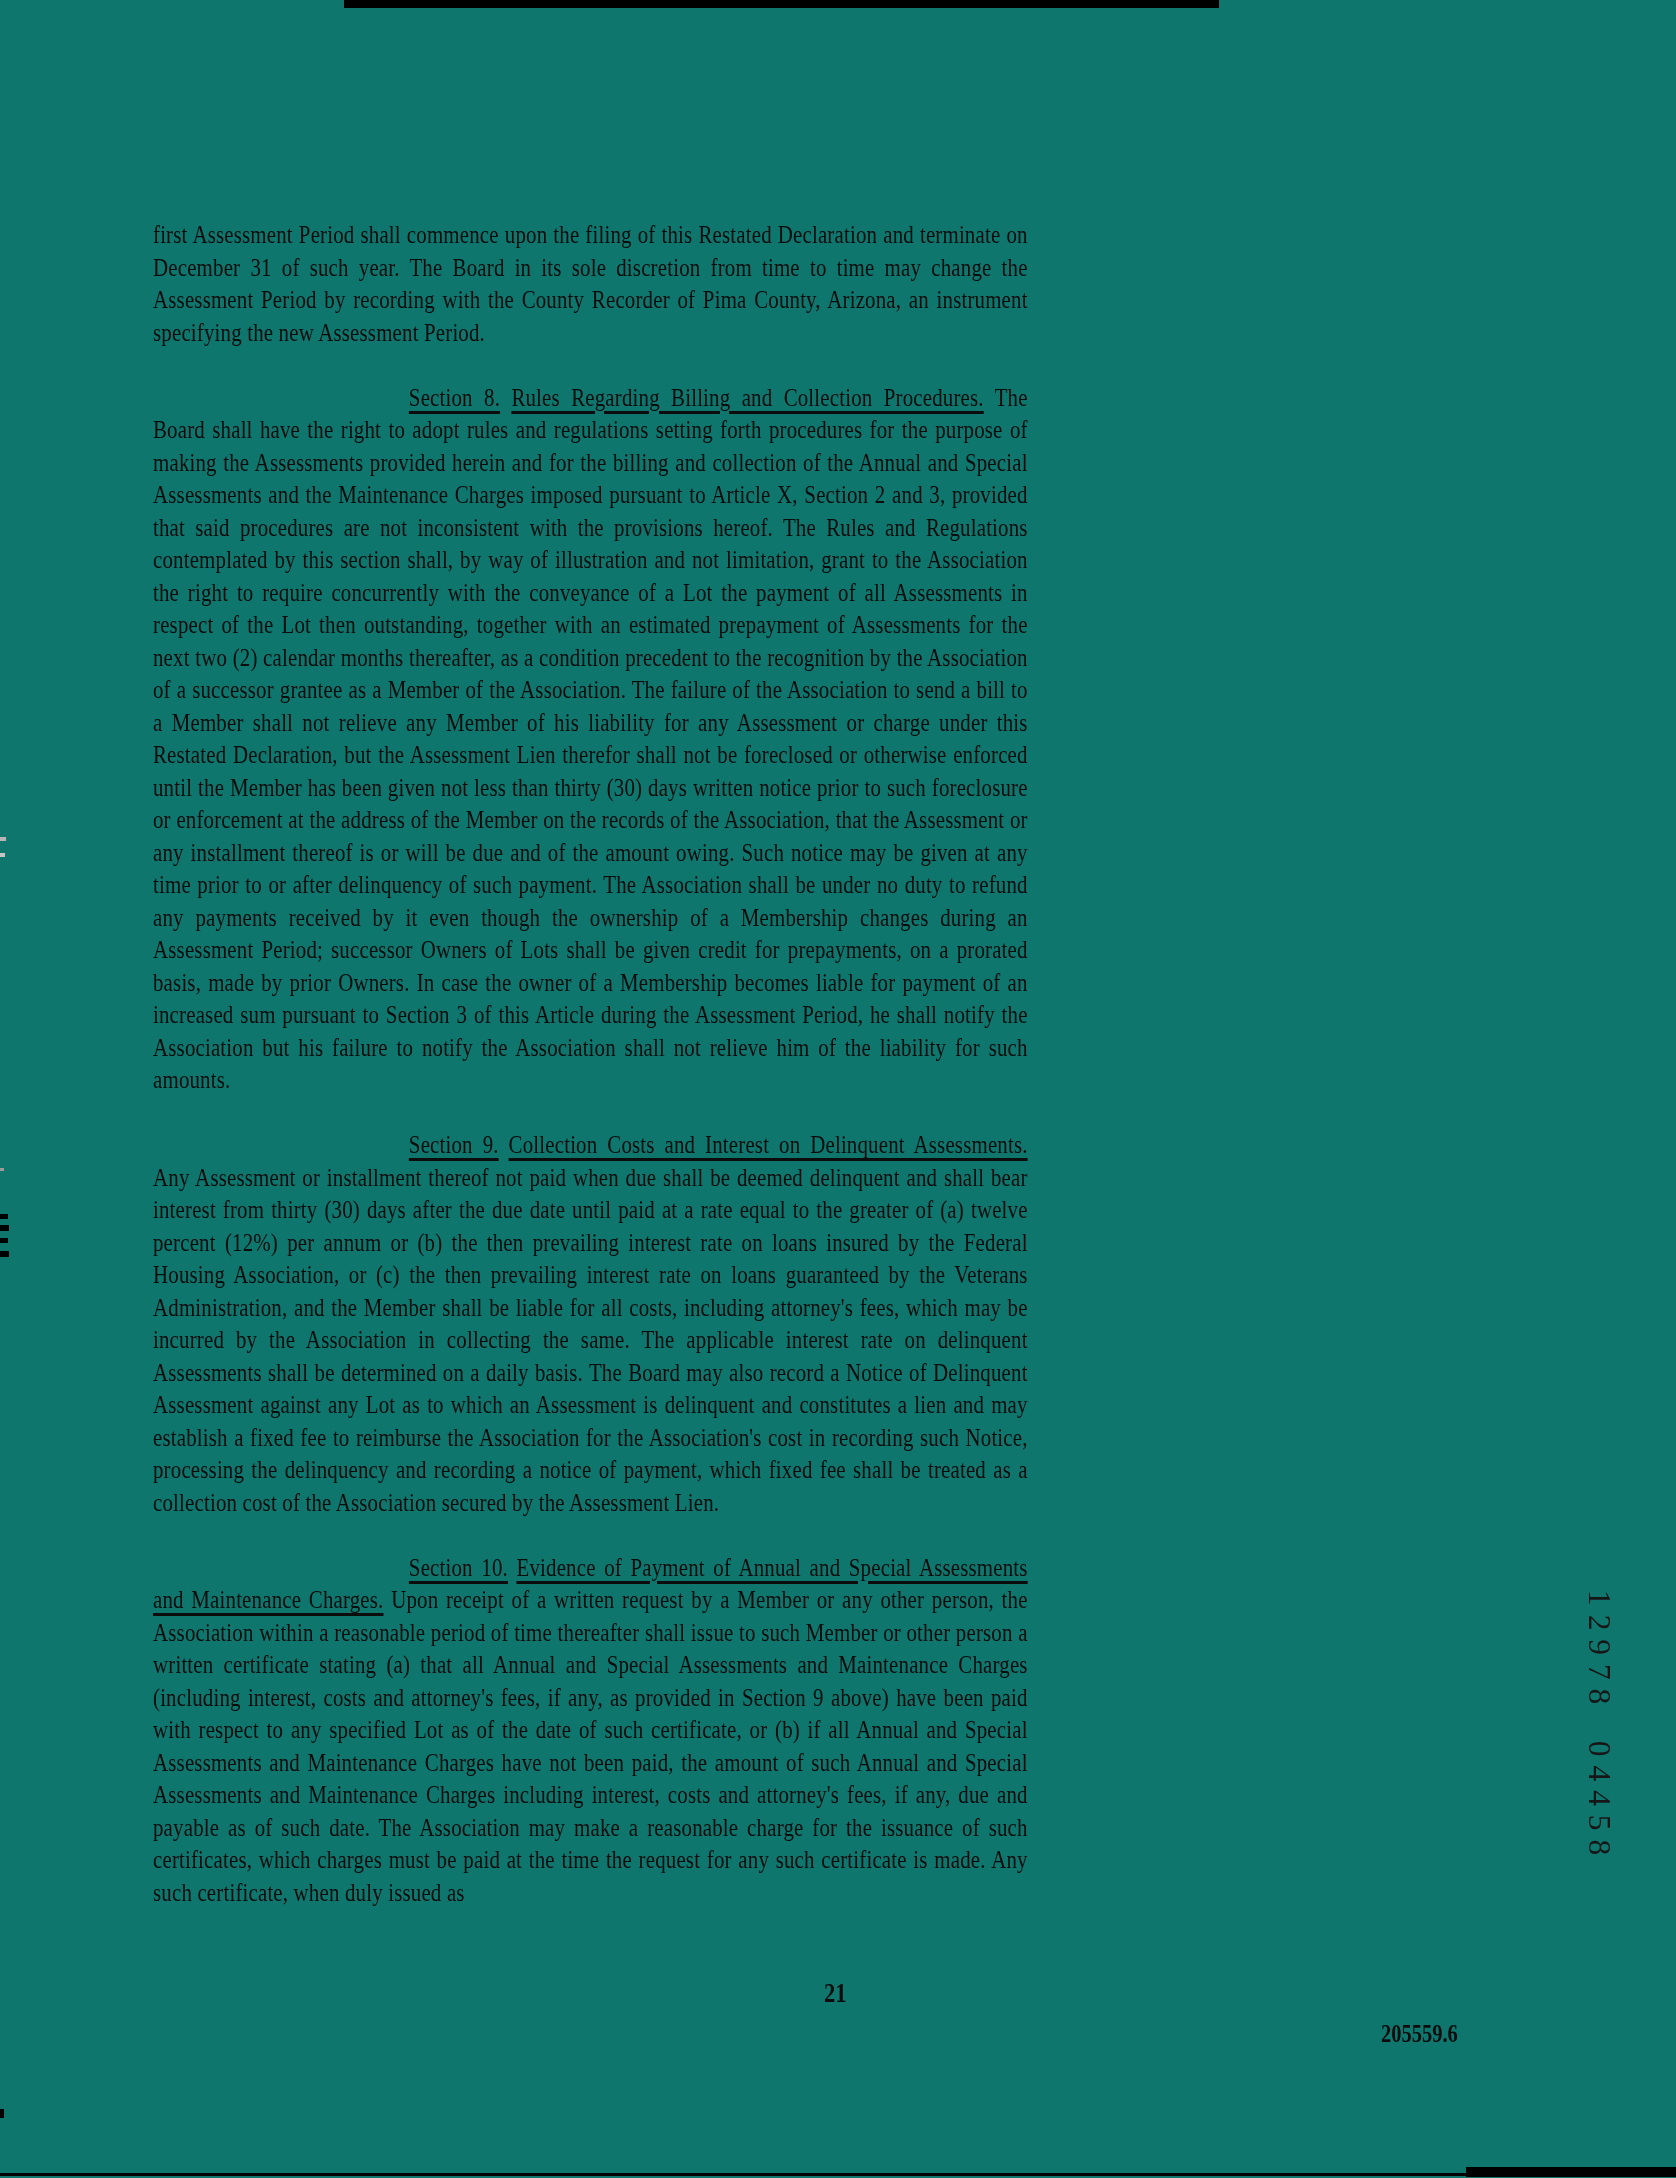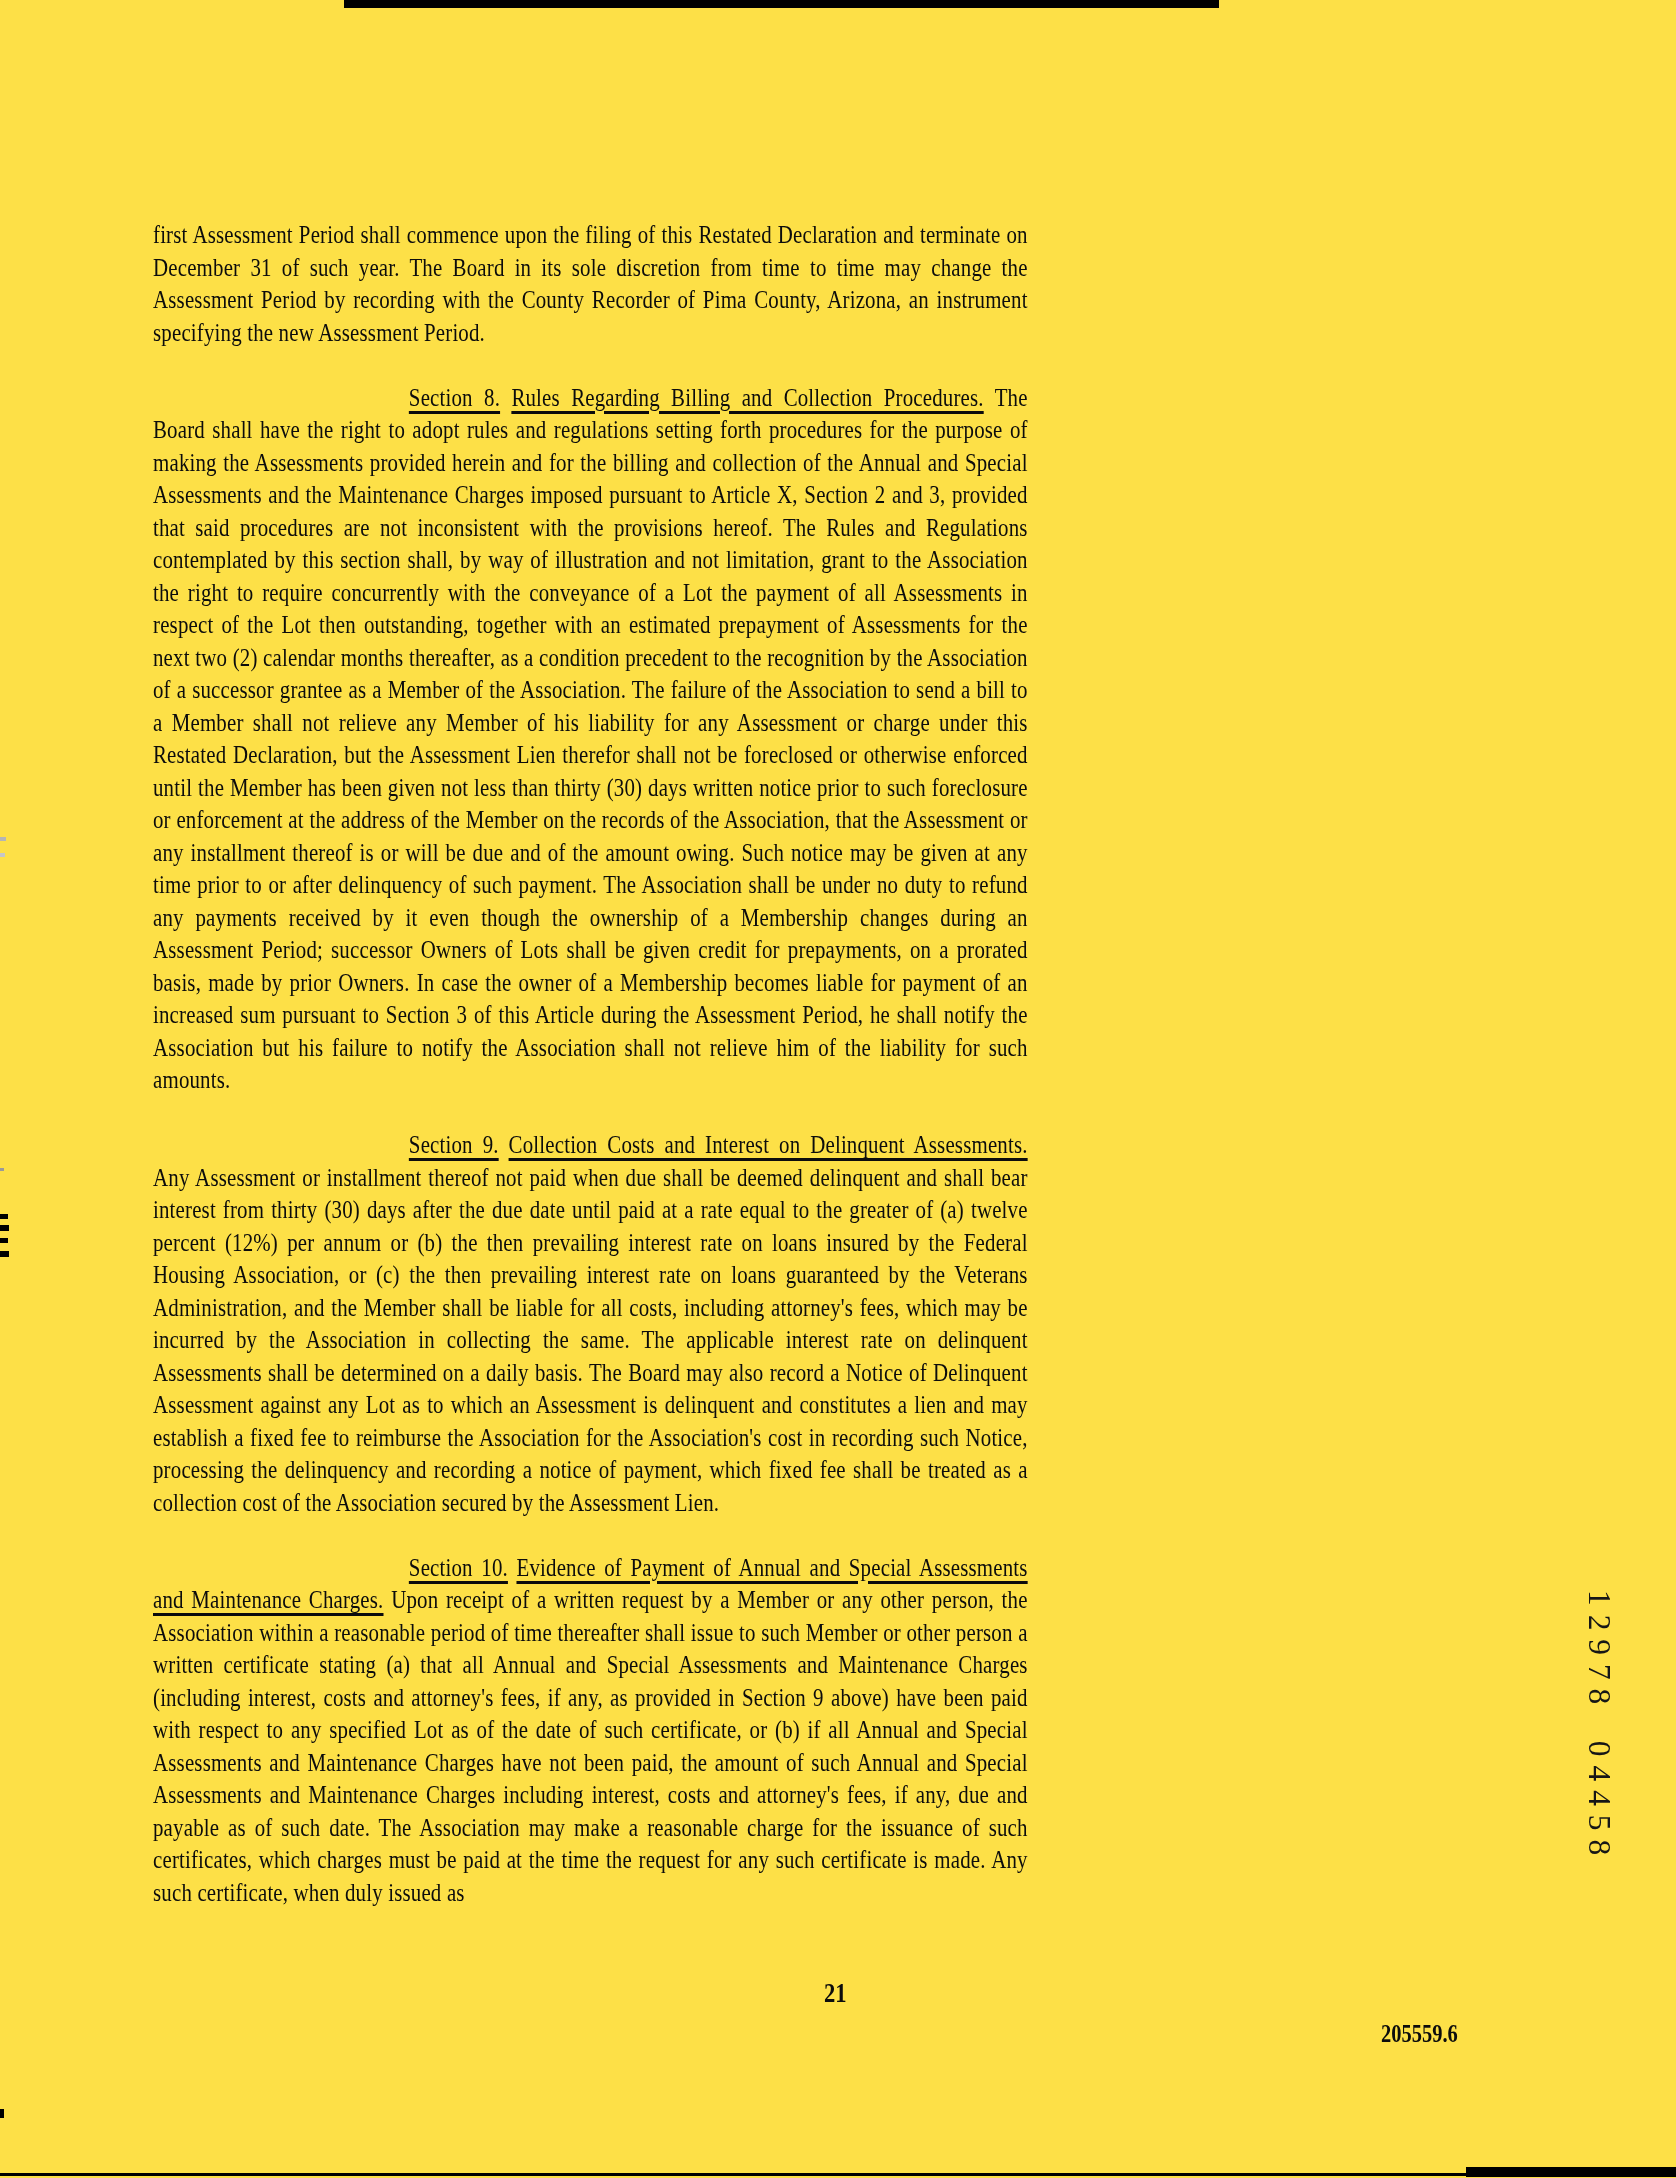--- a/index.html
+++ b/index.html
@@ -3,21 +3,21 @@
 <meta charset="utf-8">
 <style>
   html, body { margin: 0; padding: 0; }
   body {
     width: 1677px; height: 2179px;
     background: #ffffff;
     position: relative;
     overflow: hidden;
     font-family: "Liberation Serif", serif;
   }
-  .page { position: absolute; inset: 0; background: #fde047; }
+  .page { position: absolute; inset: 0; background: #0f766e; }
 
   
   .bar-top { position: absolute; left: 344px; top: 0; width: 875px; height: 7.9px; background: #000; }
   .bottom-line { position: absolute; left: 0; top: 2173px; width: 1677px; height: 3px; background: #000; }
   .bottom-block { position: absolute; left: 1466px; top: 2167px; width: 211px; height: 9.9px; background: #000; }
   .edge-mark { position: absolute; background: #000; }
   .em-a { left: 0; top: 837px;  width: 5.9px; height: 3.9px; background: #b5b5b5; }
   .em-b { left: 0; top: 853px;  width: 4.9px; height: 3.9px; background: #c6c6c6; }
   .em-c { left: 0; top: 1168px; width: 3.9px; height: 3px; background: #9a9a9a; }
   .em-d { left: 0; top: 1214px; width: 7.9px; height: 4.9px; }

